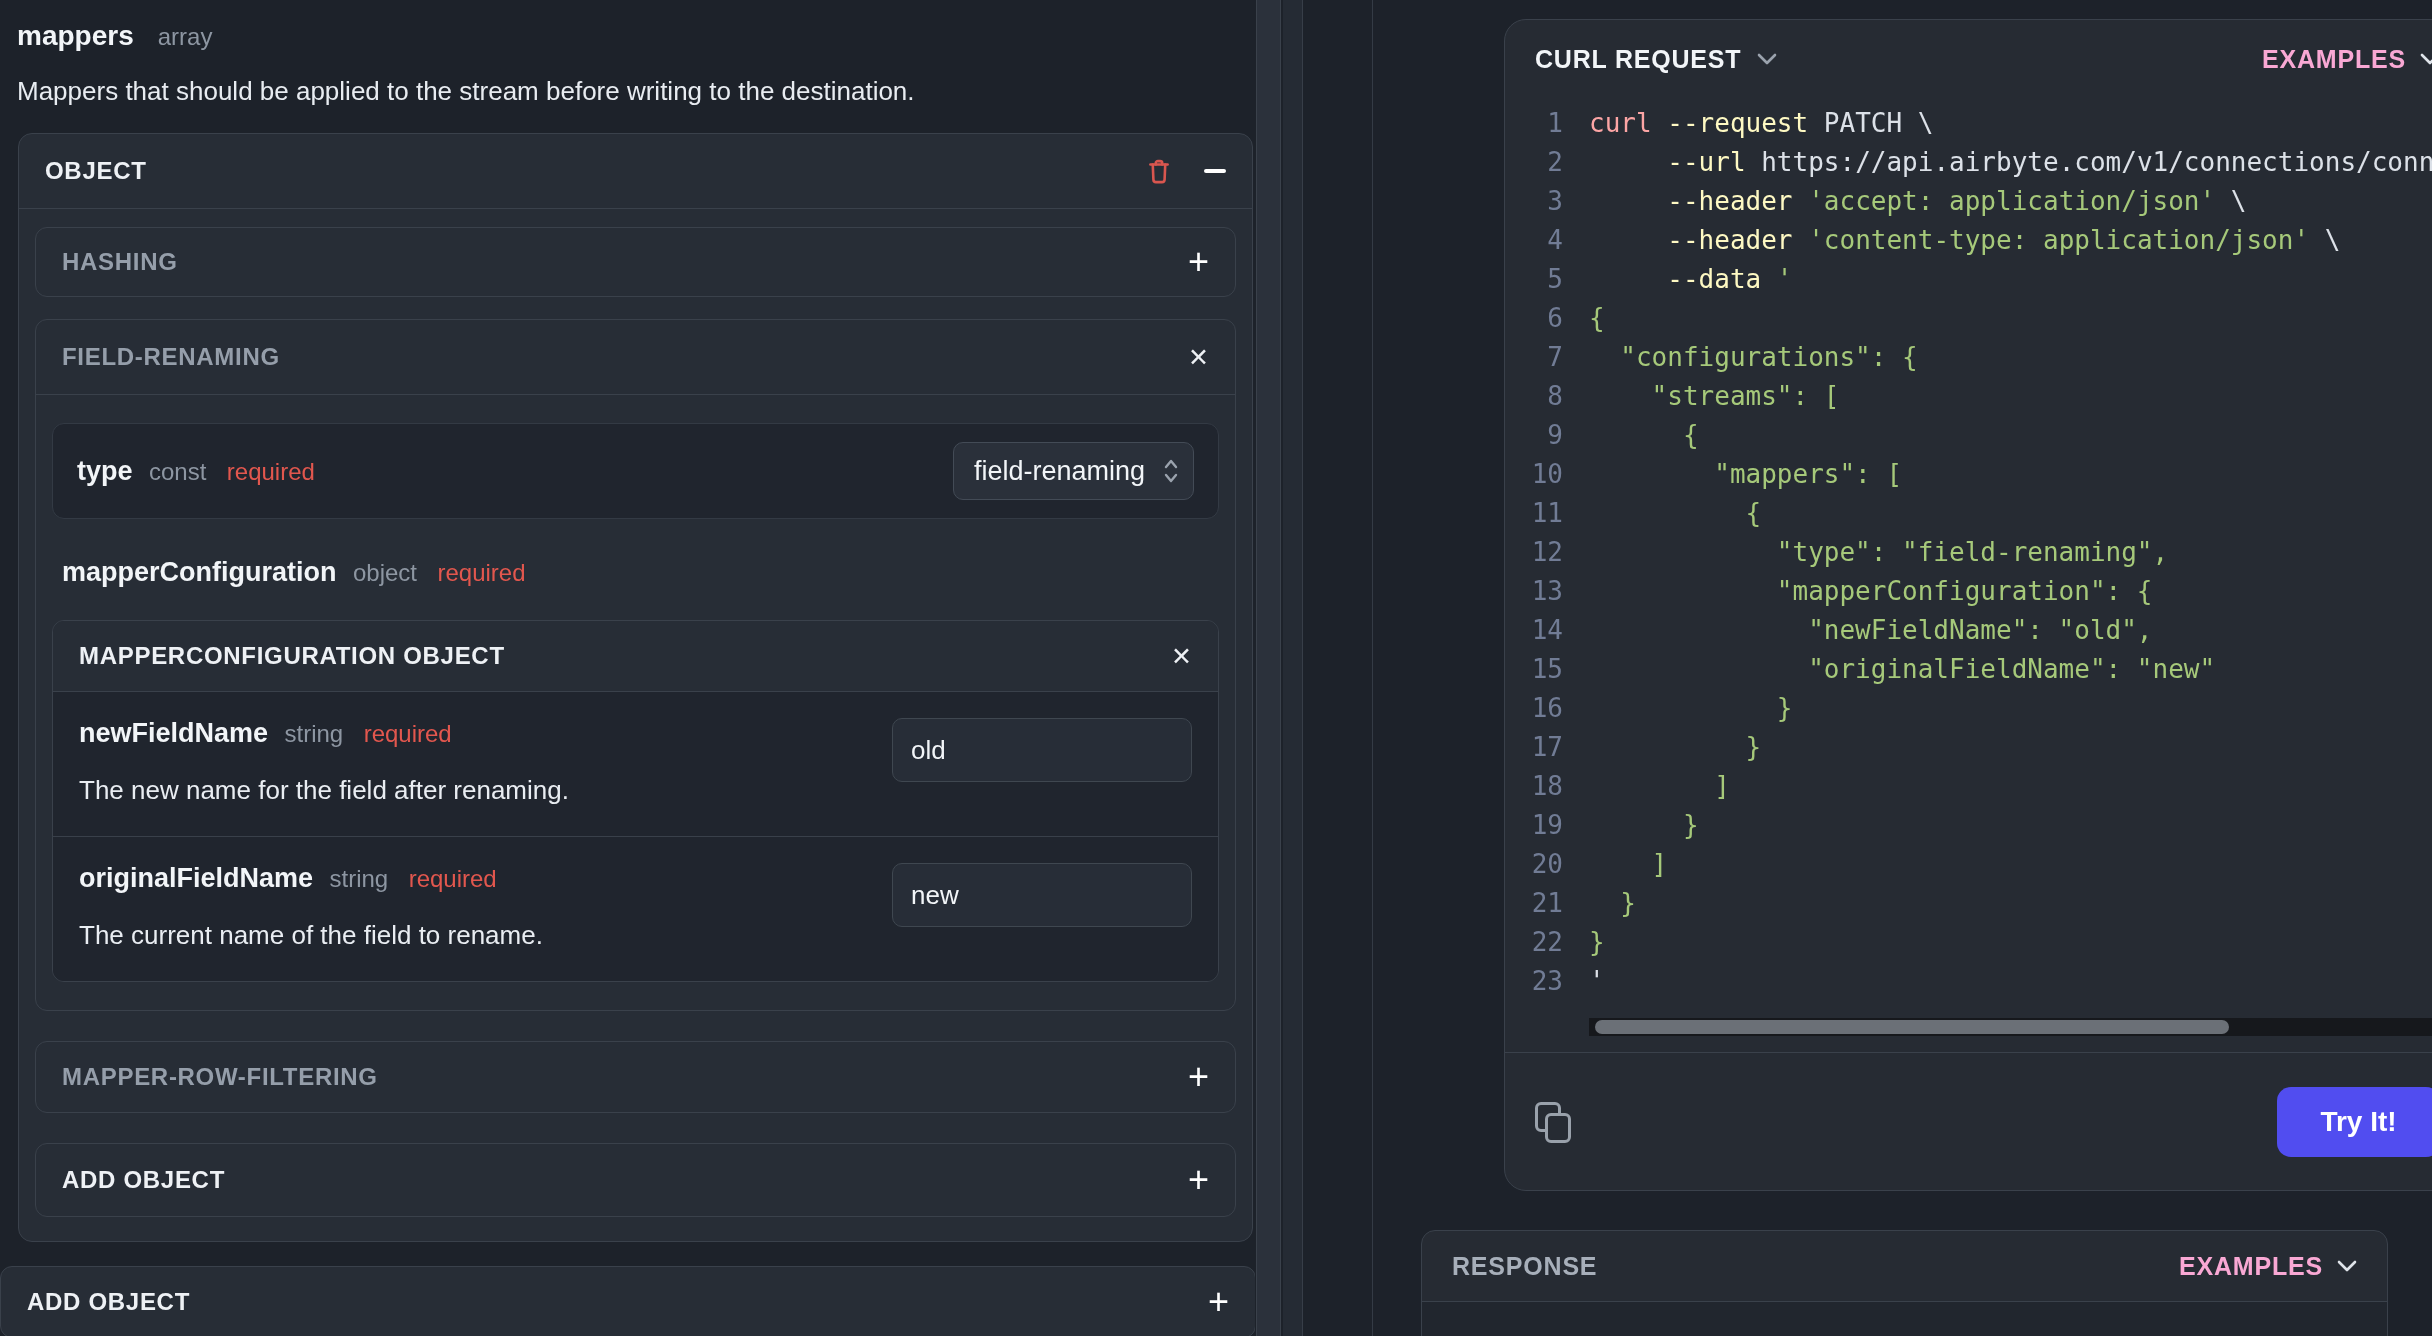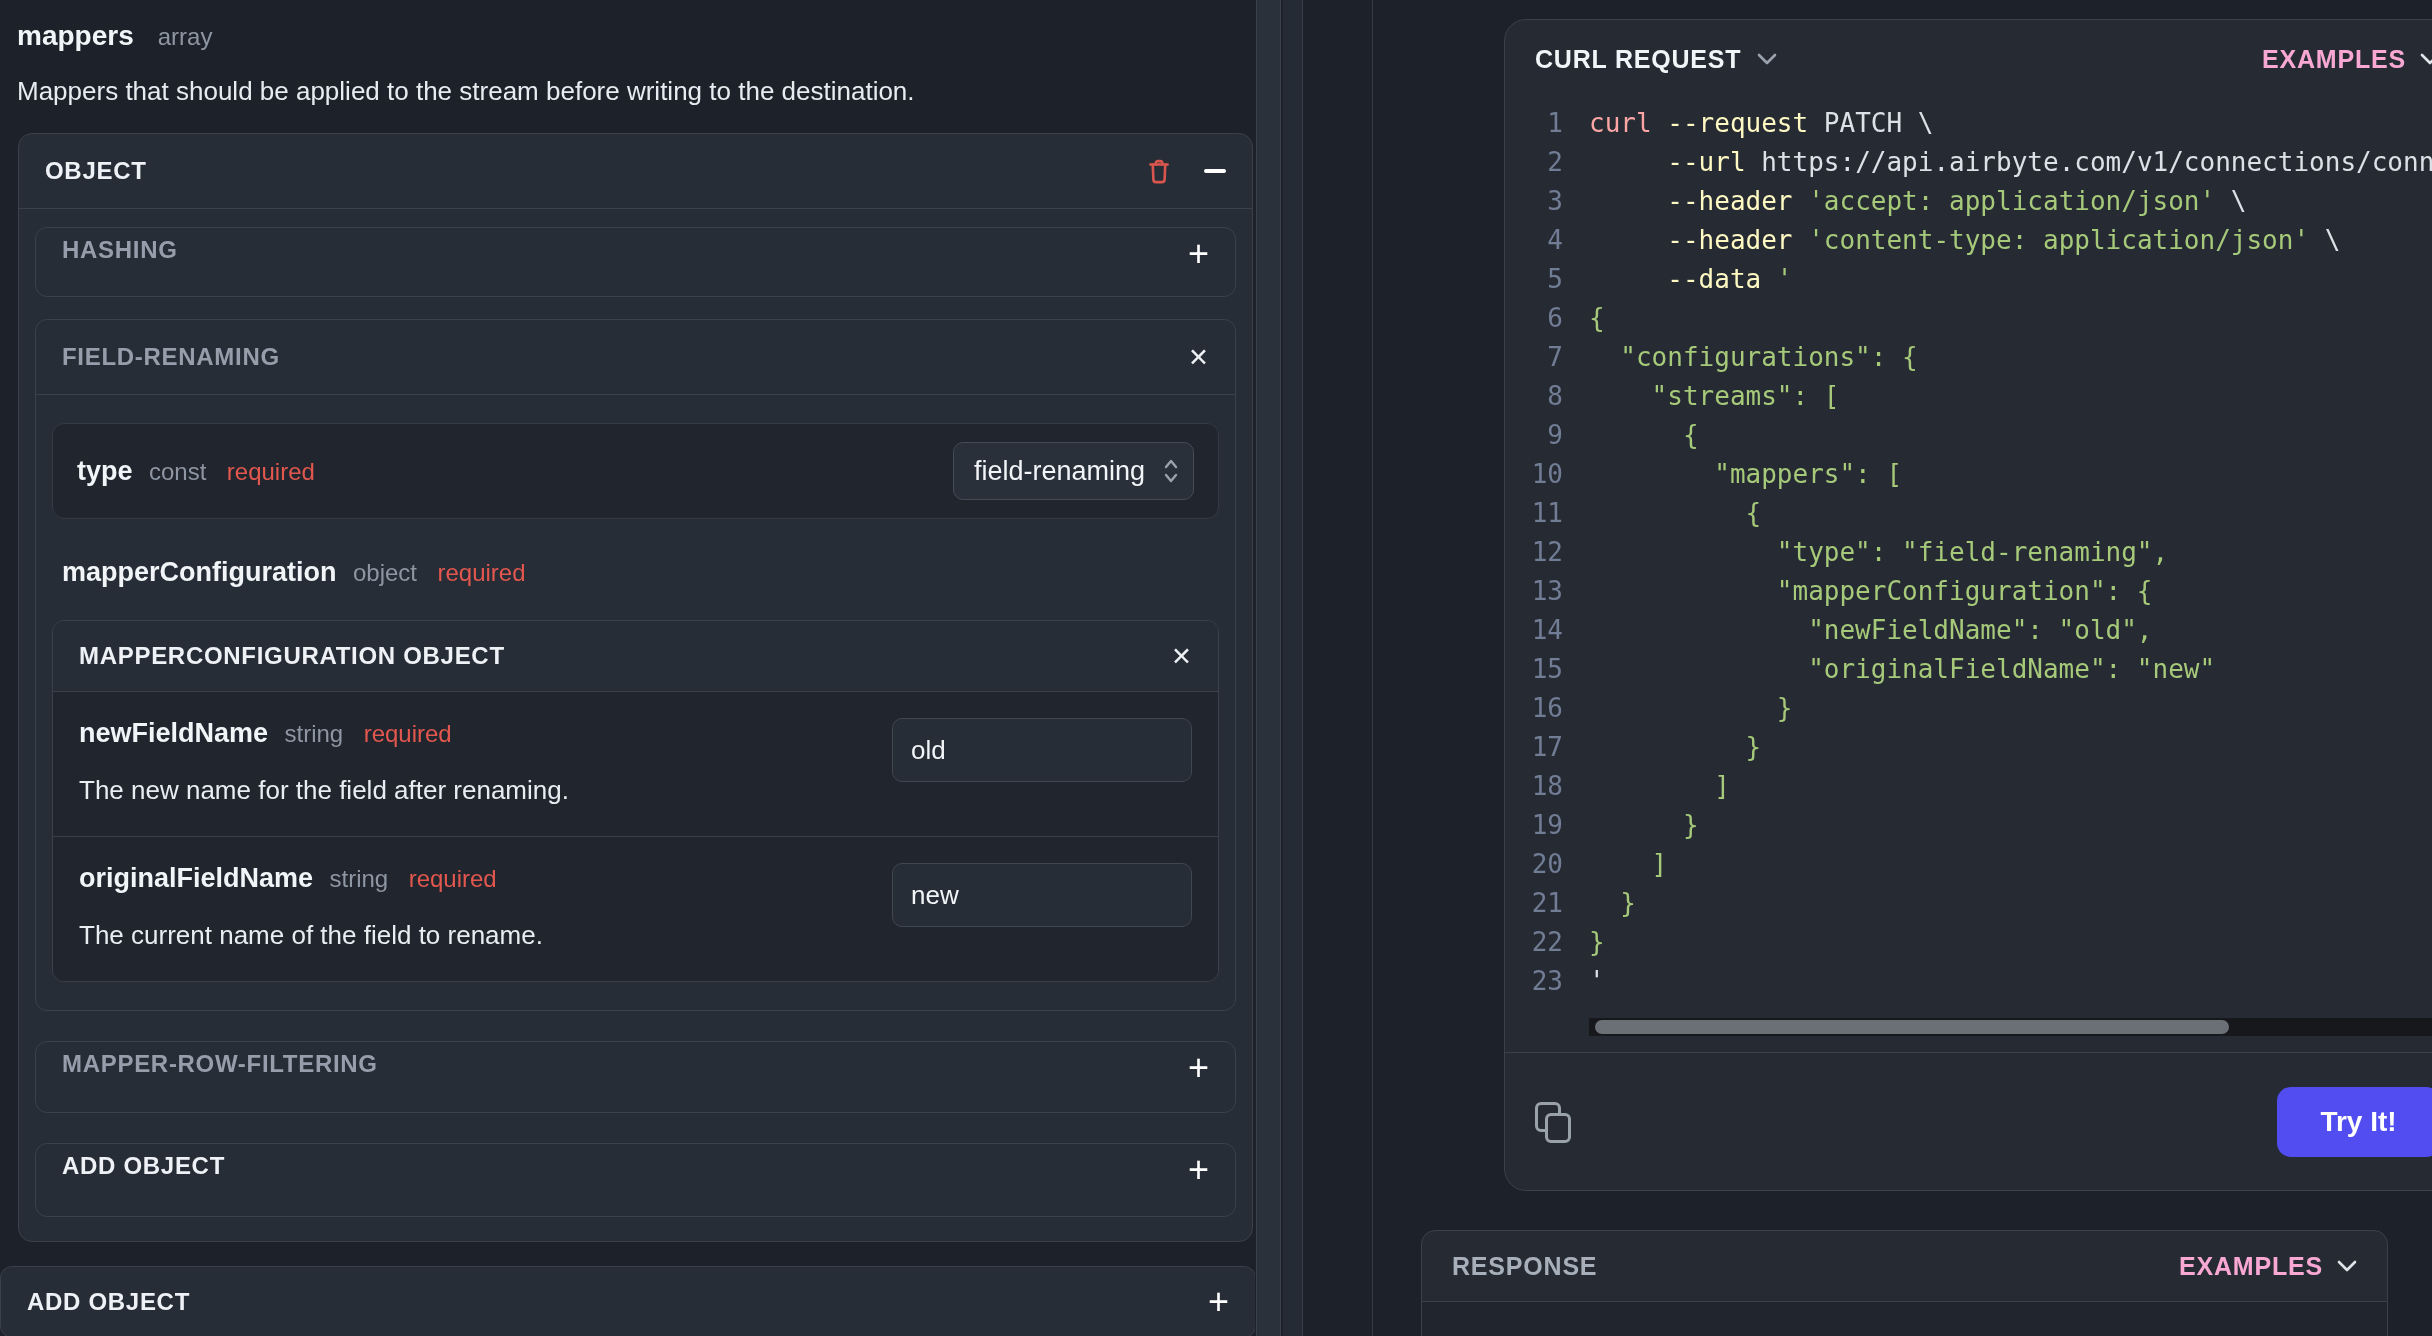--- a/index.html
+++ b/index.html
@@ -22,21 +22,21 @@
   .lab-white{color:#eef1f5;}
   .lab-gray{color:#959eaa;}
   .obj-actions{display:flex;align-items:center;gap:32px;}
   .icon-btn{background:none;border:none;padding:0;cursor:pointer;display:flex;align-items:center;}
   .minus-bar{width:22px;height:4px;background:#ffffff;border-radius:2px;}
   .plus{font-size:36px;font-weight:300;color:#ffffff;line-height:1;}
   .close{font-size:25px;color:#eef1f5;line-height:1;}
 
   .outer-body{padding:18px 16px 24px;}
   .panel{border:1px solid #3a414b;border-radius:12px;background:#272d36;box-sizing:border-box;}
-  .sec-row{display:flex;justify-content:space-between;padding:8px 26px;}
+  .sec-row{display:flex;justify-content:space-between;align-items:center;padding:8px 26px;}
   .p-hashing{height:70px;}
   .p-fr{margin-top:22px;}
   .fr-head{height:74px;display:flex;justify-content:space-between;align-items:center;
            padding:0 26px;border-bottom:1px solid #3a414b;}
   .fr-body{padding:28px 16px;}
   .card{background:#20252e;border:1px solid #333a44;border-radius:12px;box-sizing:border-box;}
   .type-card{height:96px;display:flex;justify-content:space-between;align-items:center;padding:0 24px;}
   .fname{font-size:27px;font-weight:bold;color:#f2f5f8;}
   .badge{font-size:24px;color:#8d96a2;margin-left:12px;}
   .req{font-size:24px;color:#e2574e;margin-left:16px;}

